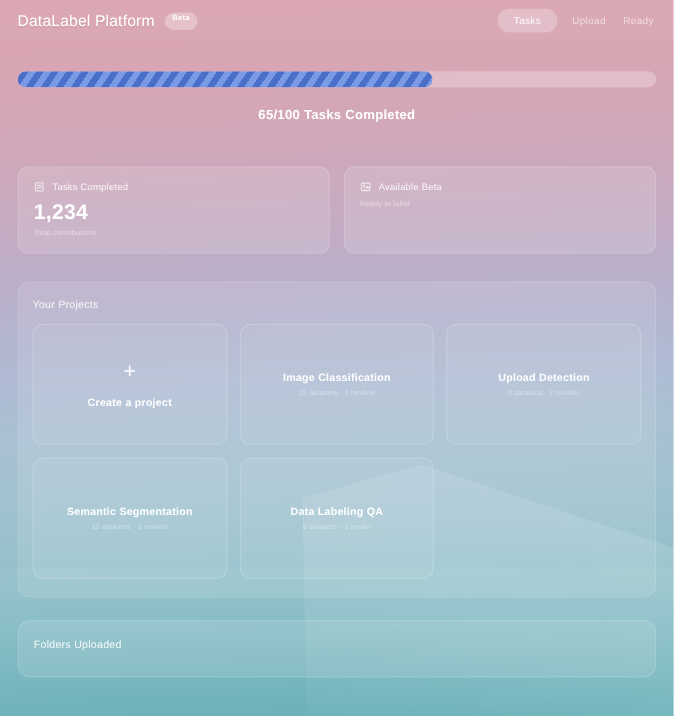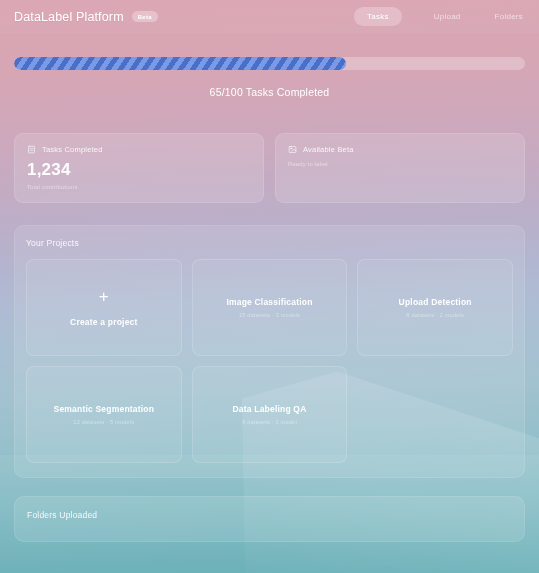--- a/index.html
+++ b/index.html
@@ -58,21 +58,20 @@
   .topbar {
     position: relative;
     height: 33px;
     display: flex;
     align-items: center;
     padding: 0 14px;
     background: rgba(255,255,255,0.045);
   }
   .brand {
     display: flex;
-    align-items: center;
     gap: 8px;
   }
   .brand-title {
     color: #ffffff;
     font-size: 12.5px;
     font-weight: 500;
     letter-spacing: 0.15px;
     text-shadow: 0 1px 1px rgba(0,0,0,0.06);
   }
   .badge-beta {
@@ -82,21 +81,21 @@
     font-weight: 700;
     letter-spacing: 0.3px;
     padding: 2.5px 6px;
     border-radius: 9px;
     line-height: 1;
   }
   .navlinks {
     margin-left: auto;
     display: flex;
     align-items: center;
-    gap: 30px;
+    gap: 10px;
   }
   .navlink {
     color: rgba(255,255,255,0.62);
     font-size: 8px;
     letter-spacing: 0.25px;
     padding: 4px 2px;
     cursor: pointer;
   }
   .navlink.active {
     color: #ffffff;
@@ -126,21 +125,21 @@
     background-image: repeating-linear-gradient(
         -56deg,
         #7b9ae6 0px, #7b9ae6 5px,
         #4a6fc9 5px, #4a6fc9 10px);
   }
   .progress-label {
     margin-top: 16px;
     text-align: center;
     color: #ffffff;
     font-size: 10.5px;
-    font-weight: 400;
+    font-weight: 700;
     letter-spacing: 0.2px;
   }
 
   
   .stats-row {
     position: relative;
     display: flex;
     gap: 11px;
     padding: 35px 14px 0 14px;
   }
@@ -262,21 +261,21 @@
   <div id="diag-overlay2"></div>
 
   <div class="topbar">
     <div class="brand">
       <span class="brand-title">DataLabel Platform</span>
       <span class="badge-beta">Beta</span>
     </div>
     <div class="navlinks">
       <span class="navlink active">Tasks</span>
       <span class="navlink">Upload</span>
-      <span class="navlink">Folders</span>
+      <span class="navlink">Ready</span>
     </div>
   </div>
 
   <div class="progress-wrap">
     <div class="progress-track">
       <div class="progress-fill" style="width: 65%;"></div>
     </div>
     <div class="progress-label">65/100 Tasks Completed</div>
   </div>
 

